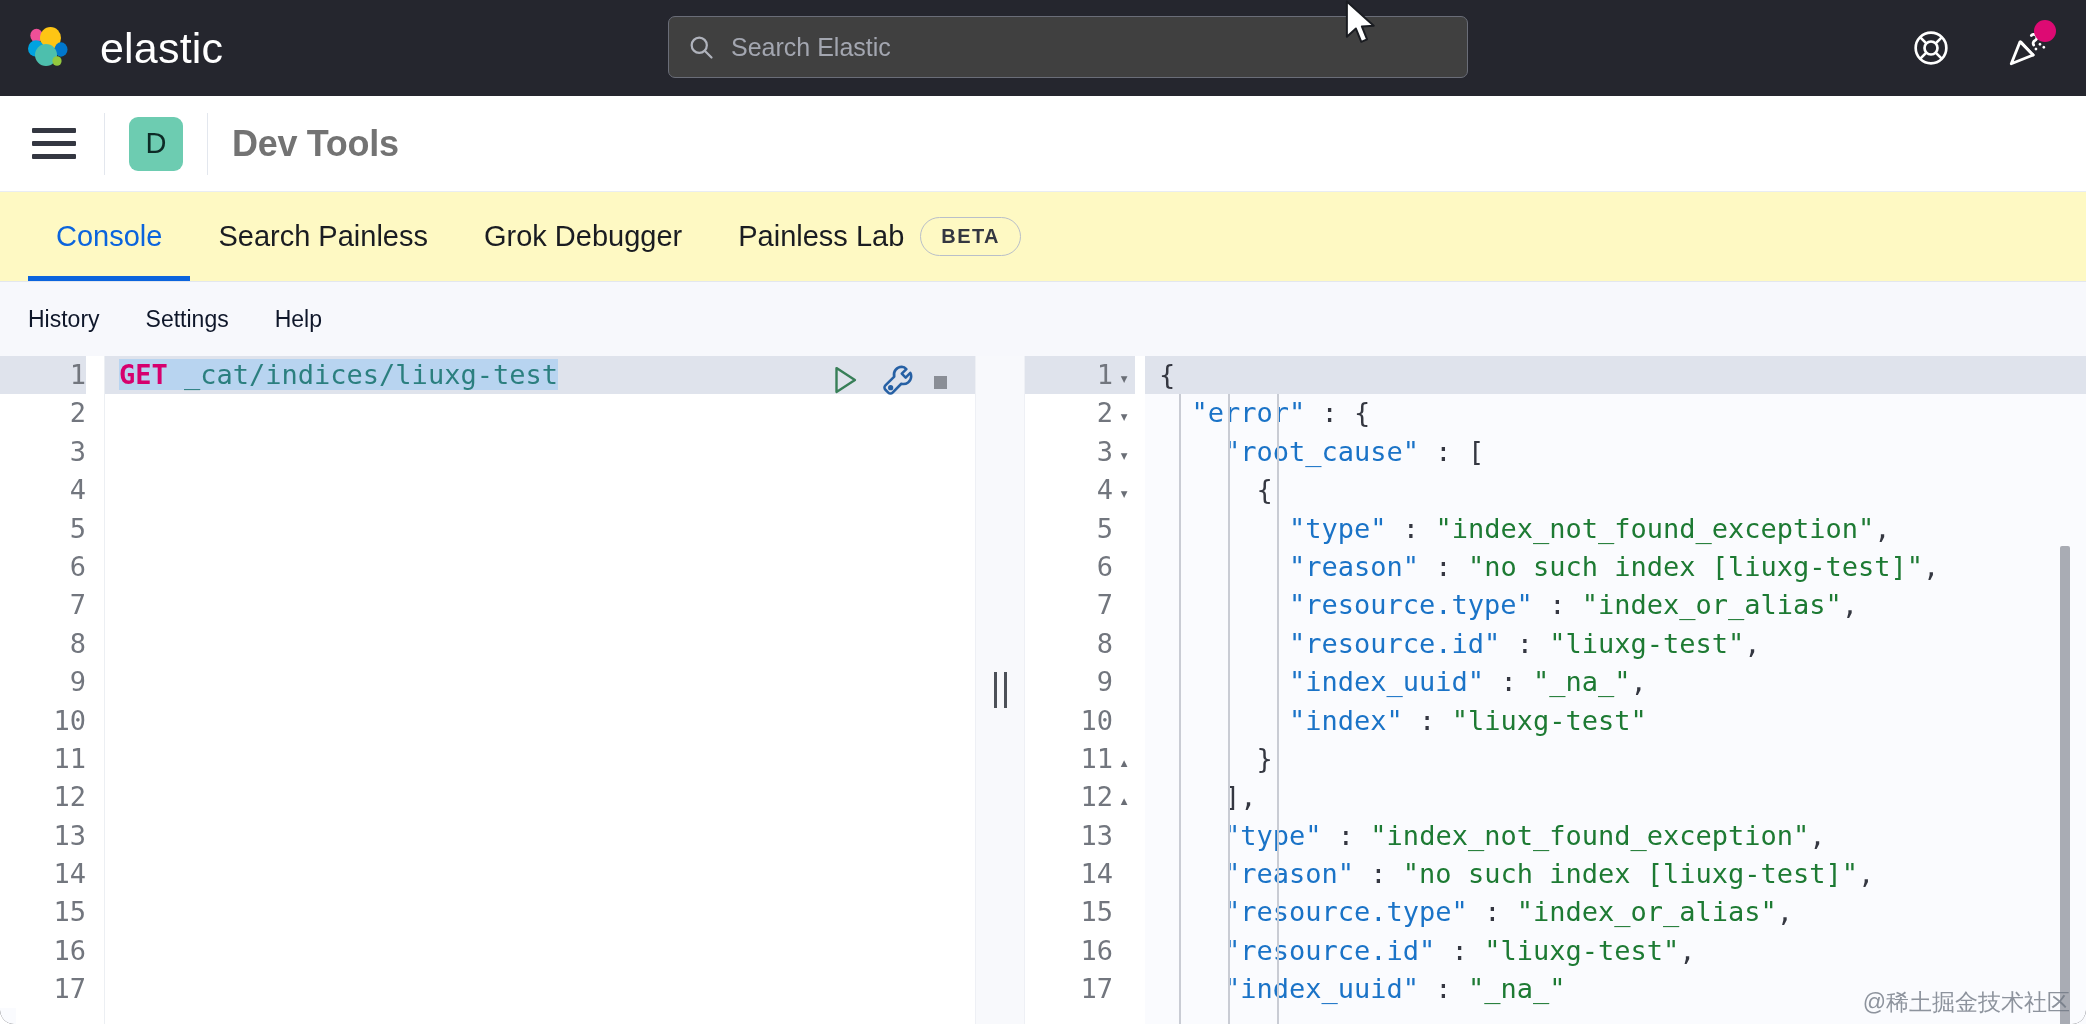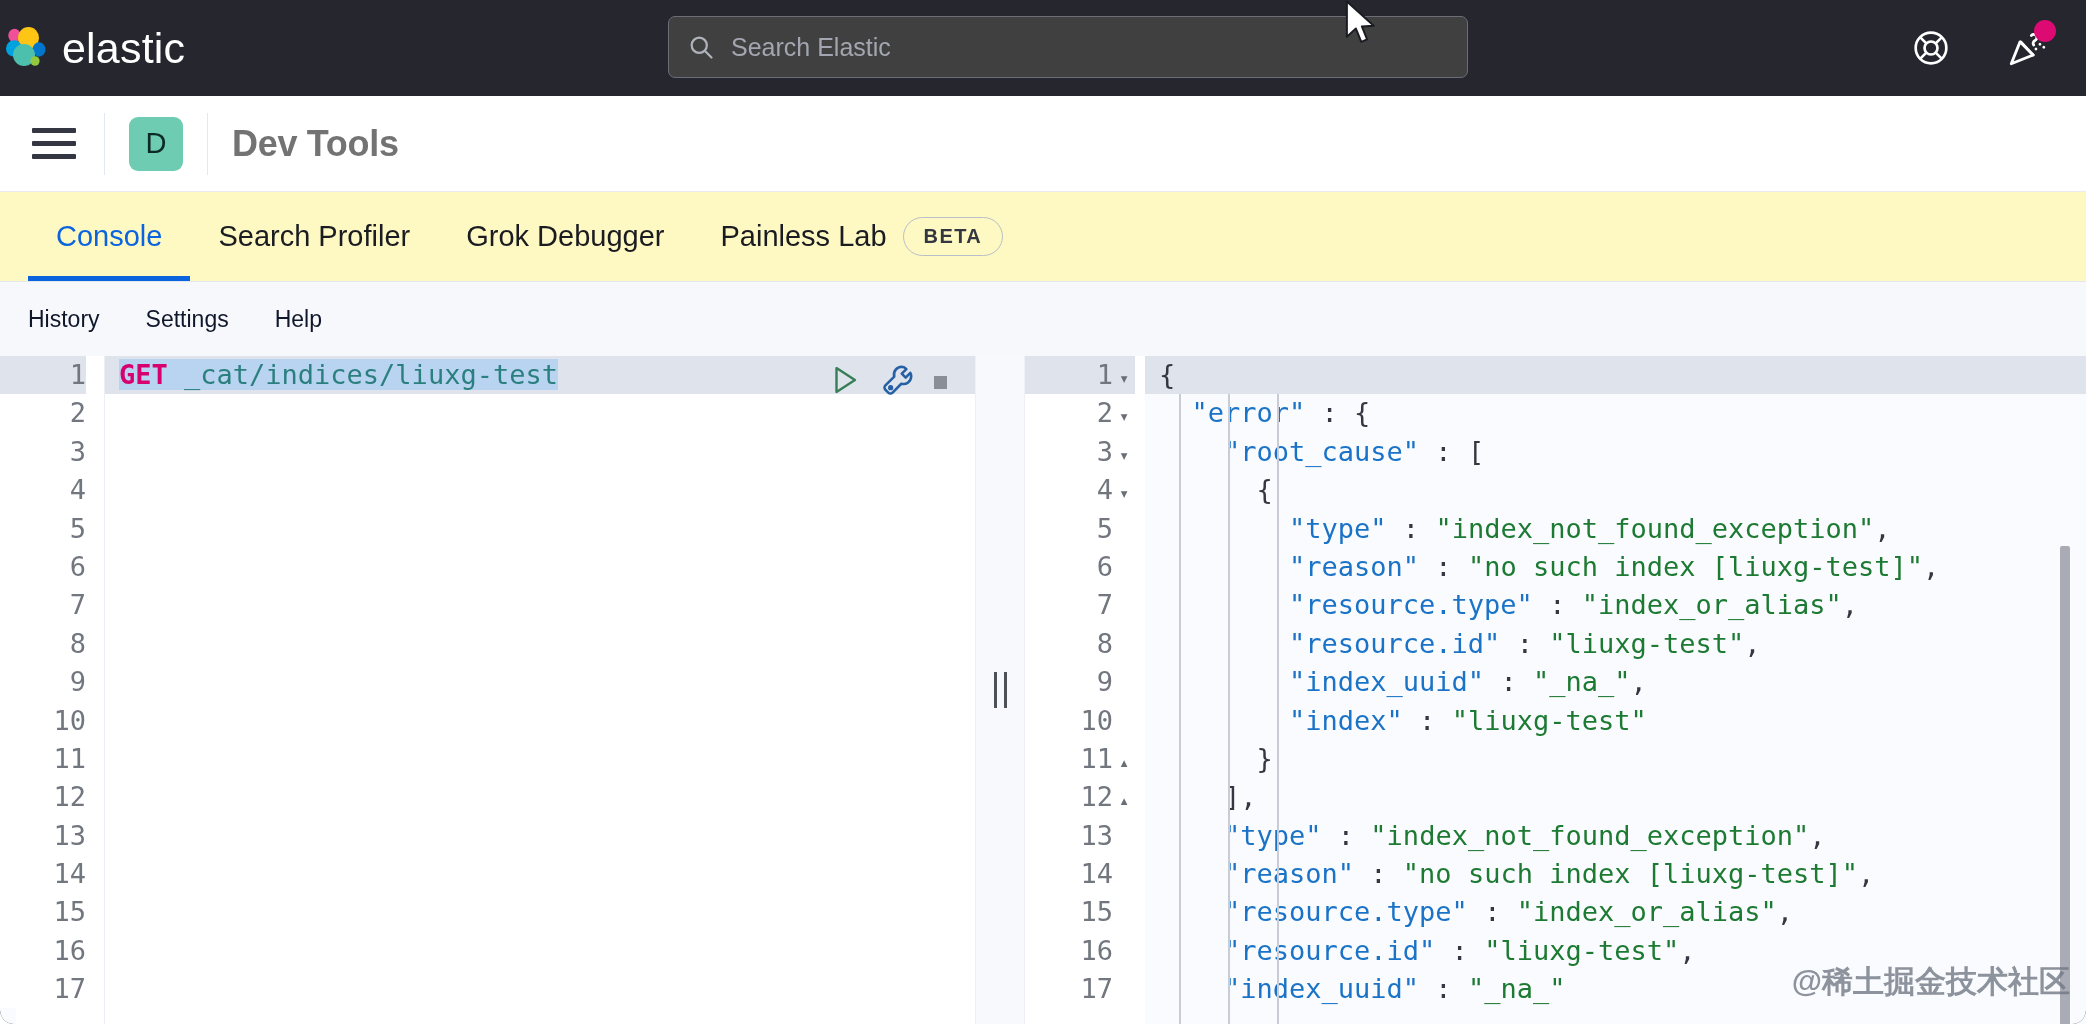--- a/index.html
+++ b/index.html
@@ -12,21 +12,22 @@
 
   
   #global-nav {
     height: 96px;
     background: #25262e;
     display: flex;
     align-items: center;
     position: relative;
   }
   .brand {
-    display: flex; align-items: center; gap: 12px;
+    display: flex; align-items: center; gap: 28px;
+    padding-left: 22px;
     justify-content: flex-end;
   }
   .brand-logo { width: 50px; height: 50px; position: relative; }
   .brand-name {
     color: #ffffff;
     font-size: 43px;
     font-weight: 300;
     letter-spacing: 0.2px;
   }
   .search-wrap {
@@ -266,26 +267,25 @@
     right: 16px;
     top: 190px;
     width: 10px;
     height: 560px;
     background: #a9acb4;
     border-radius: 2px;
     cursor: pointer;
   }
   .wm2 {
     position: absolute;
-    right: 16px; bottom: 21px;
-    font-size: 31px;
+    right: 16px; bottom: 6px;
+    font-size: 23px;
     color: rgba(110,118,130,0.78);
     pointer-events: none;
     white-space: nowrap;
-    font-weight: bold;
   }
   
   #corner-l, #corner-r {
     position: absolute; bottom: 0; width: 16px; height: 16px;
     background: #25262e; z-index: 40;
   }
   #corner-l { left: 0; border-bottom-left-radius: 14px; }
   #corner-r { right: 0; border-bottom-right-radius: 14px; }
   #corner-l::after, #corner-r::after {
     content: ""; position: absolute; inset: 0; background: #fafbfe;
@@ -363,21 +363,21 @@
   <div class="space-badge">D</div>
   <div class="hdr-sep"></div>
   <div class="app-title">Dev Tools</div>
 </div>
 
 <div id="tabs">
   <div class="tab active">
     <span>Console</span>
   </div>
   <div class="tab">
-    <span>Search Profiler</span>
+    <span>Search Painless</span>
   </div>
   <div class="tab">
     <span>Grok Debugger</span>
   </div>
   <div class="tab">
     <span>Painless Lab</span>
     <span class="beta-pill">BETA</span>
   </div>
 </div>
 

